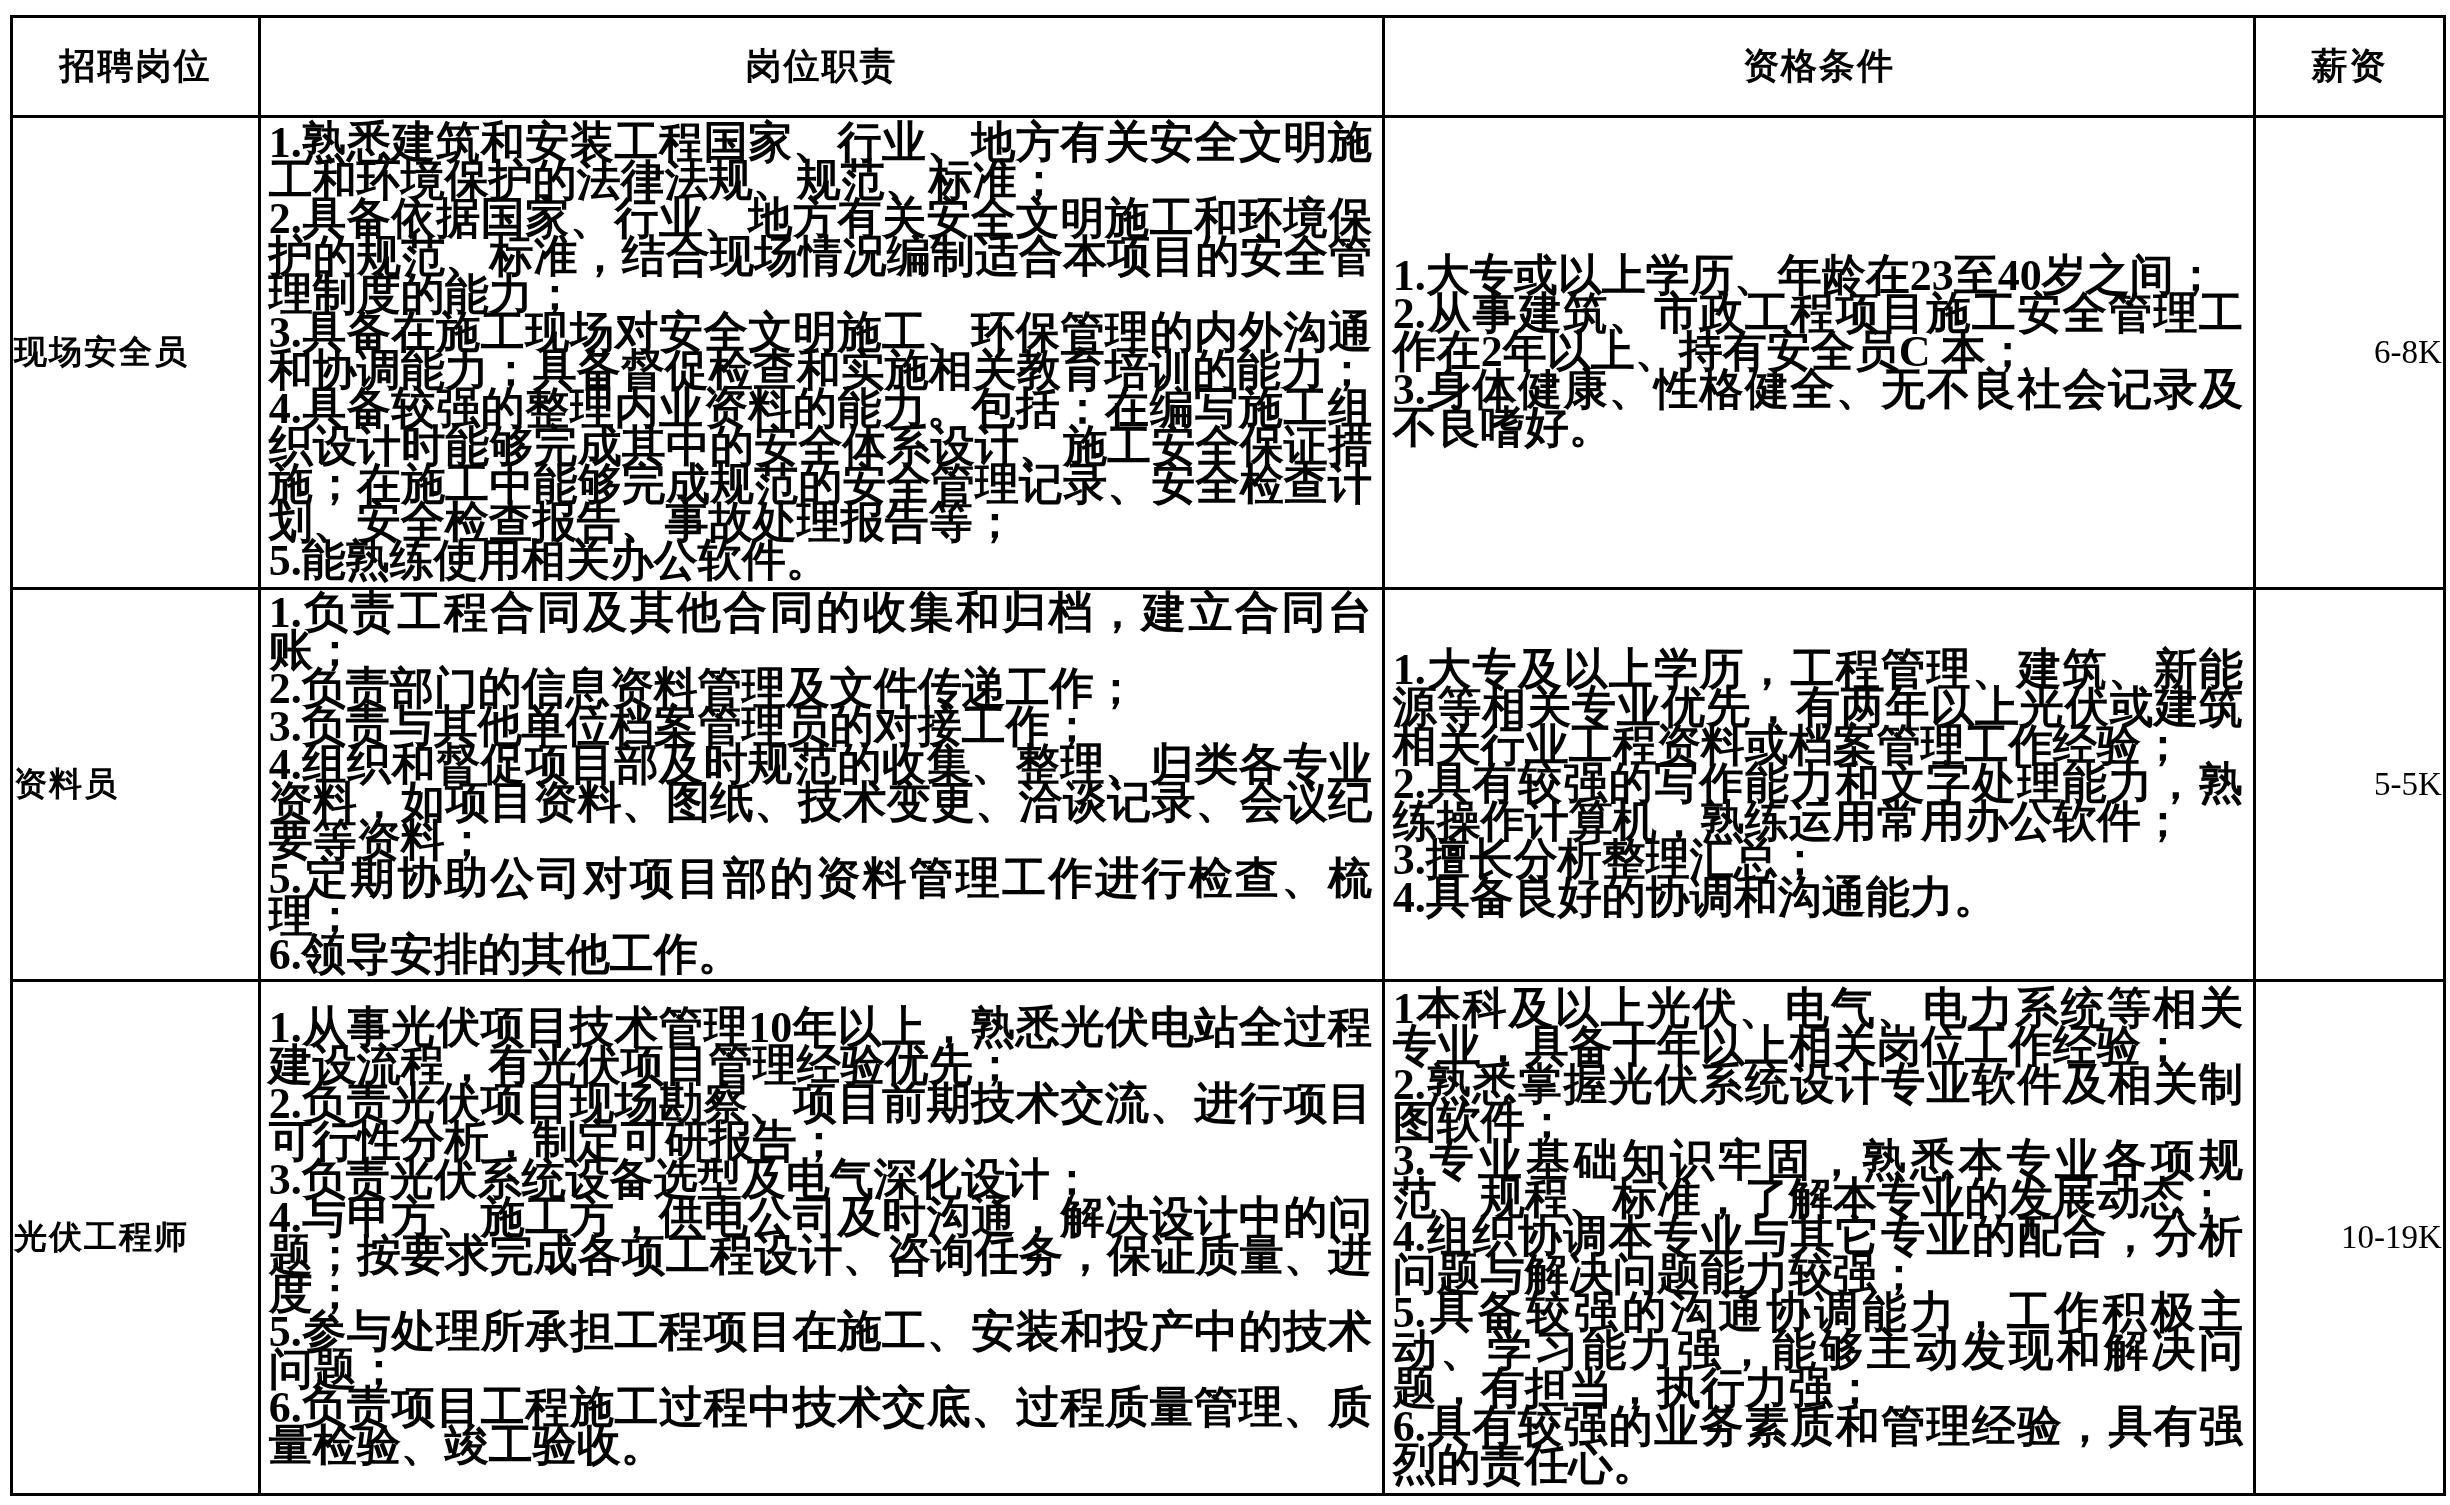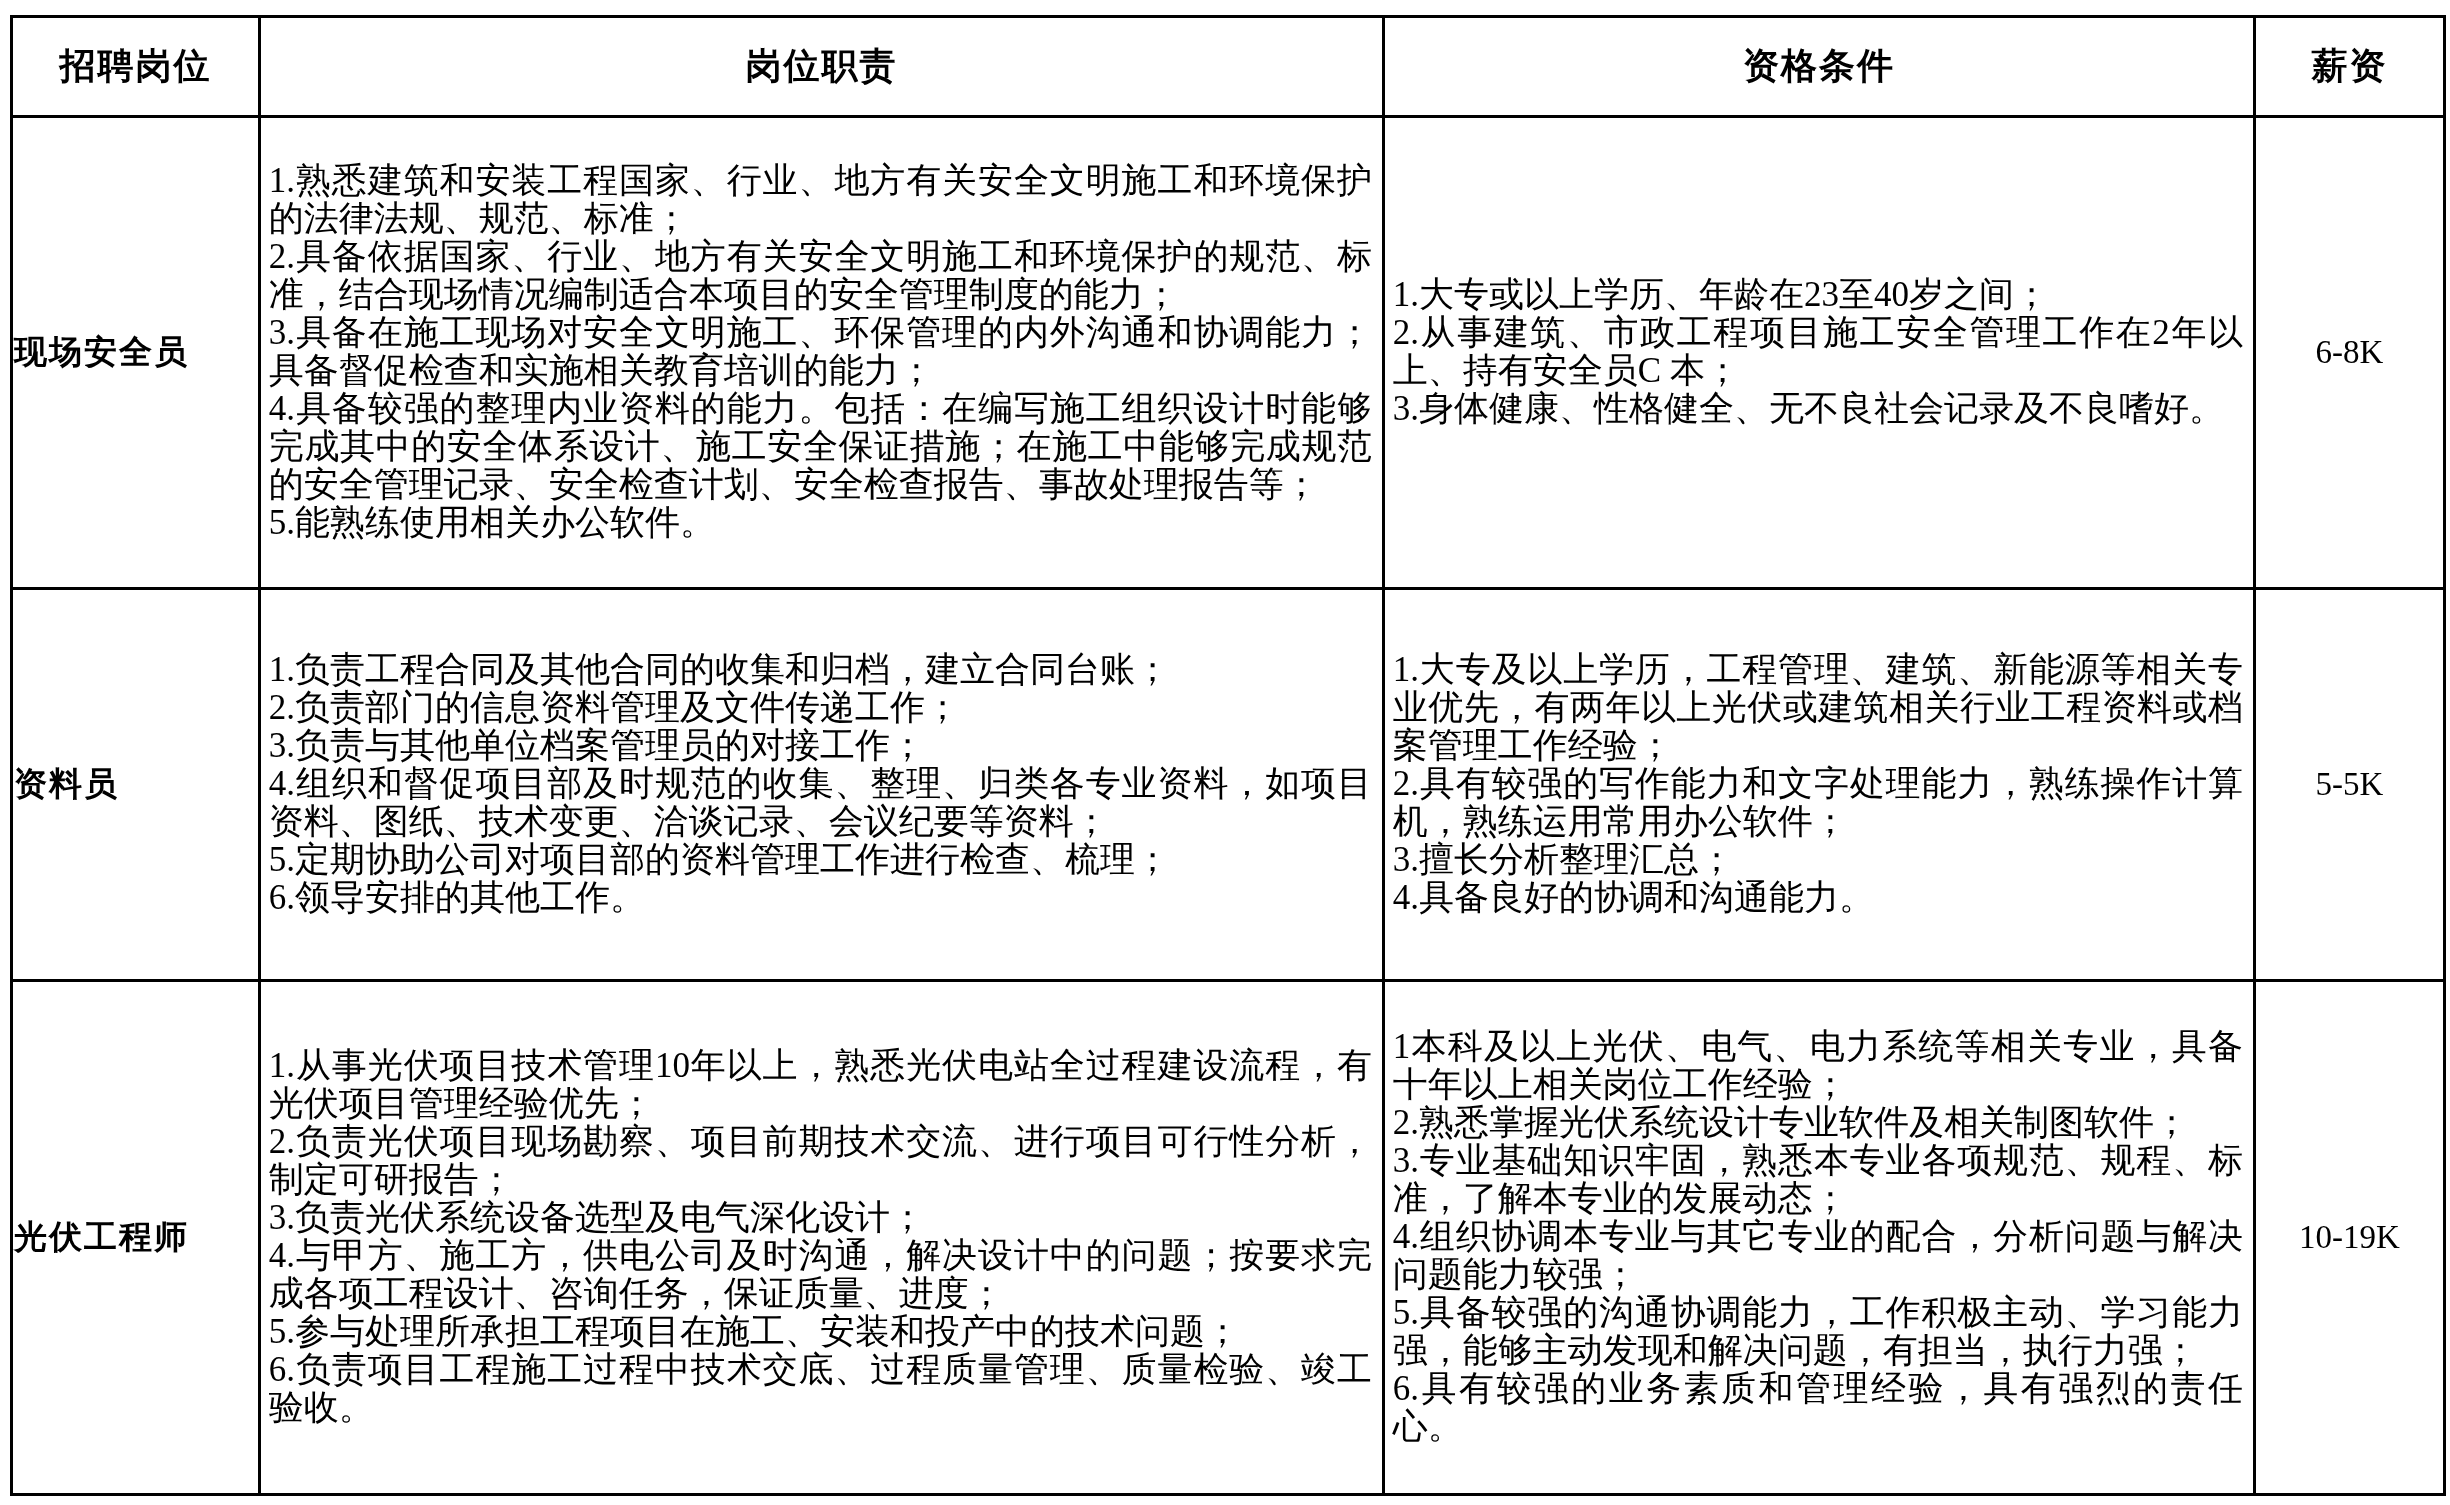--- a/index.html
+++ b/index.html
@@ -52,29 +52,30 @@
     text-align: center;
     letter-spacing: 2px;
   }
   td.cell-position {
     font-size: 33px;
     font-weight: bold;
     letter-spacing: 2px;
   }
   td.cell-duties,
   td.cell-qualifications {
-    font-size: 35px;
+    font-size: 44px;
     line-height: 38px;
     text-align: justify;
     white-space: pre-line;
     padding: 0 9.9px 0 7.9px;
+    font-weight: bold;
   }
   td.cell-salary {
     font-size: 33px;
-    text-align: center;
+    text-align: right;
   }
 </style>
 </head>
 <body>
 
 <div class="page">
   <table class="recruitment">
     <colgroup>
       <col style="width:248px">
       <col style="width:1124px">

